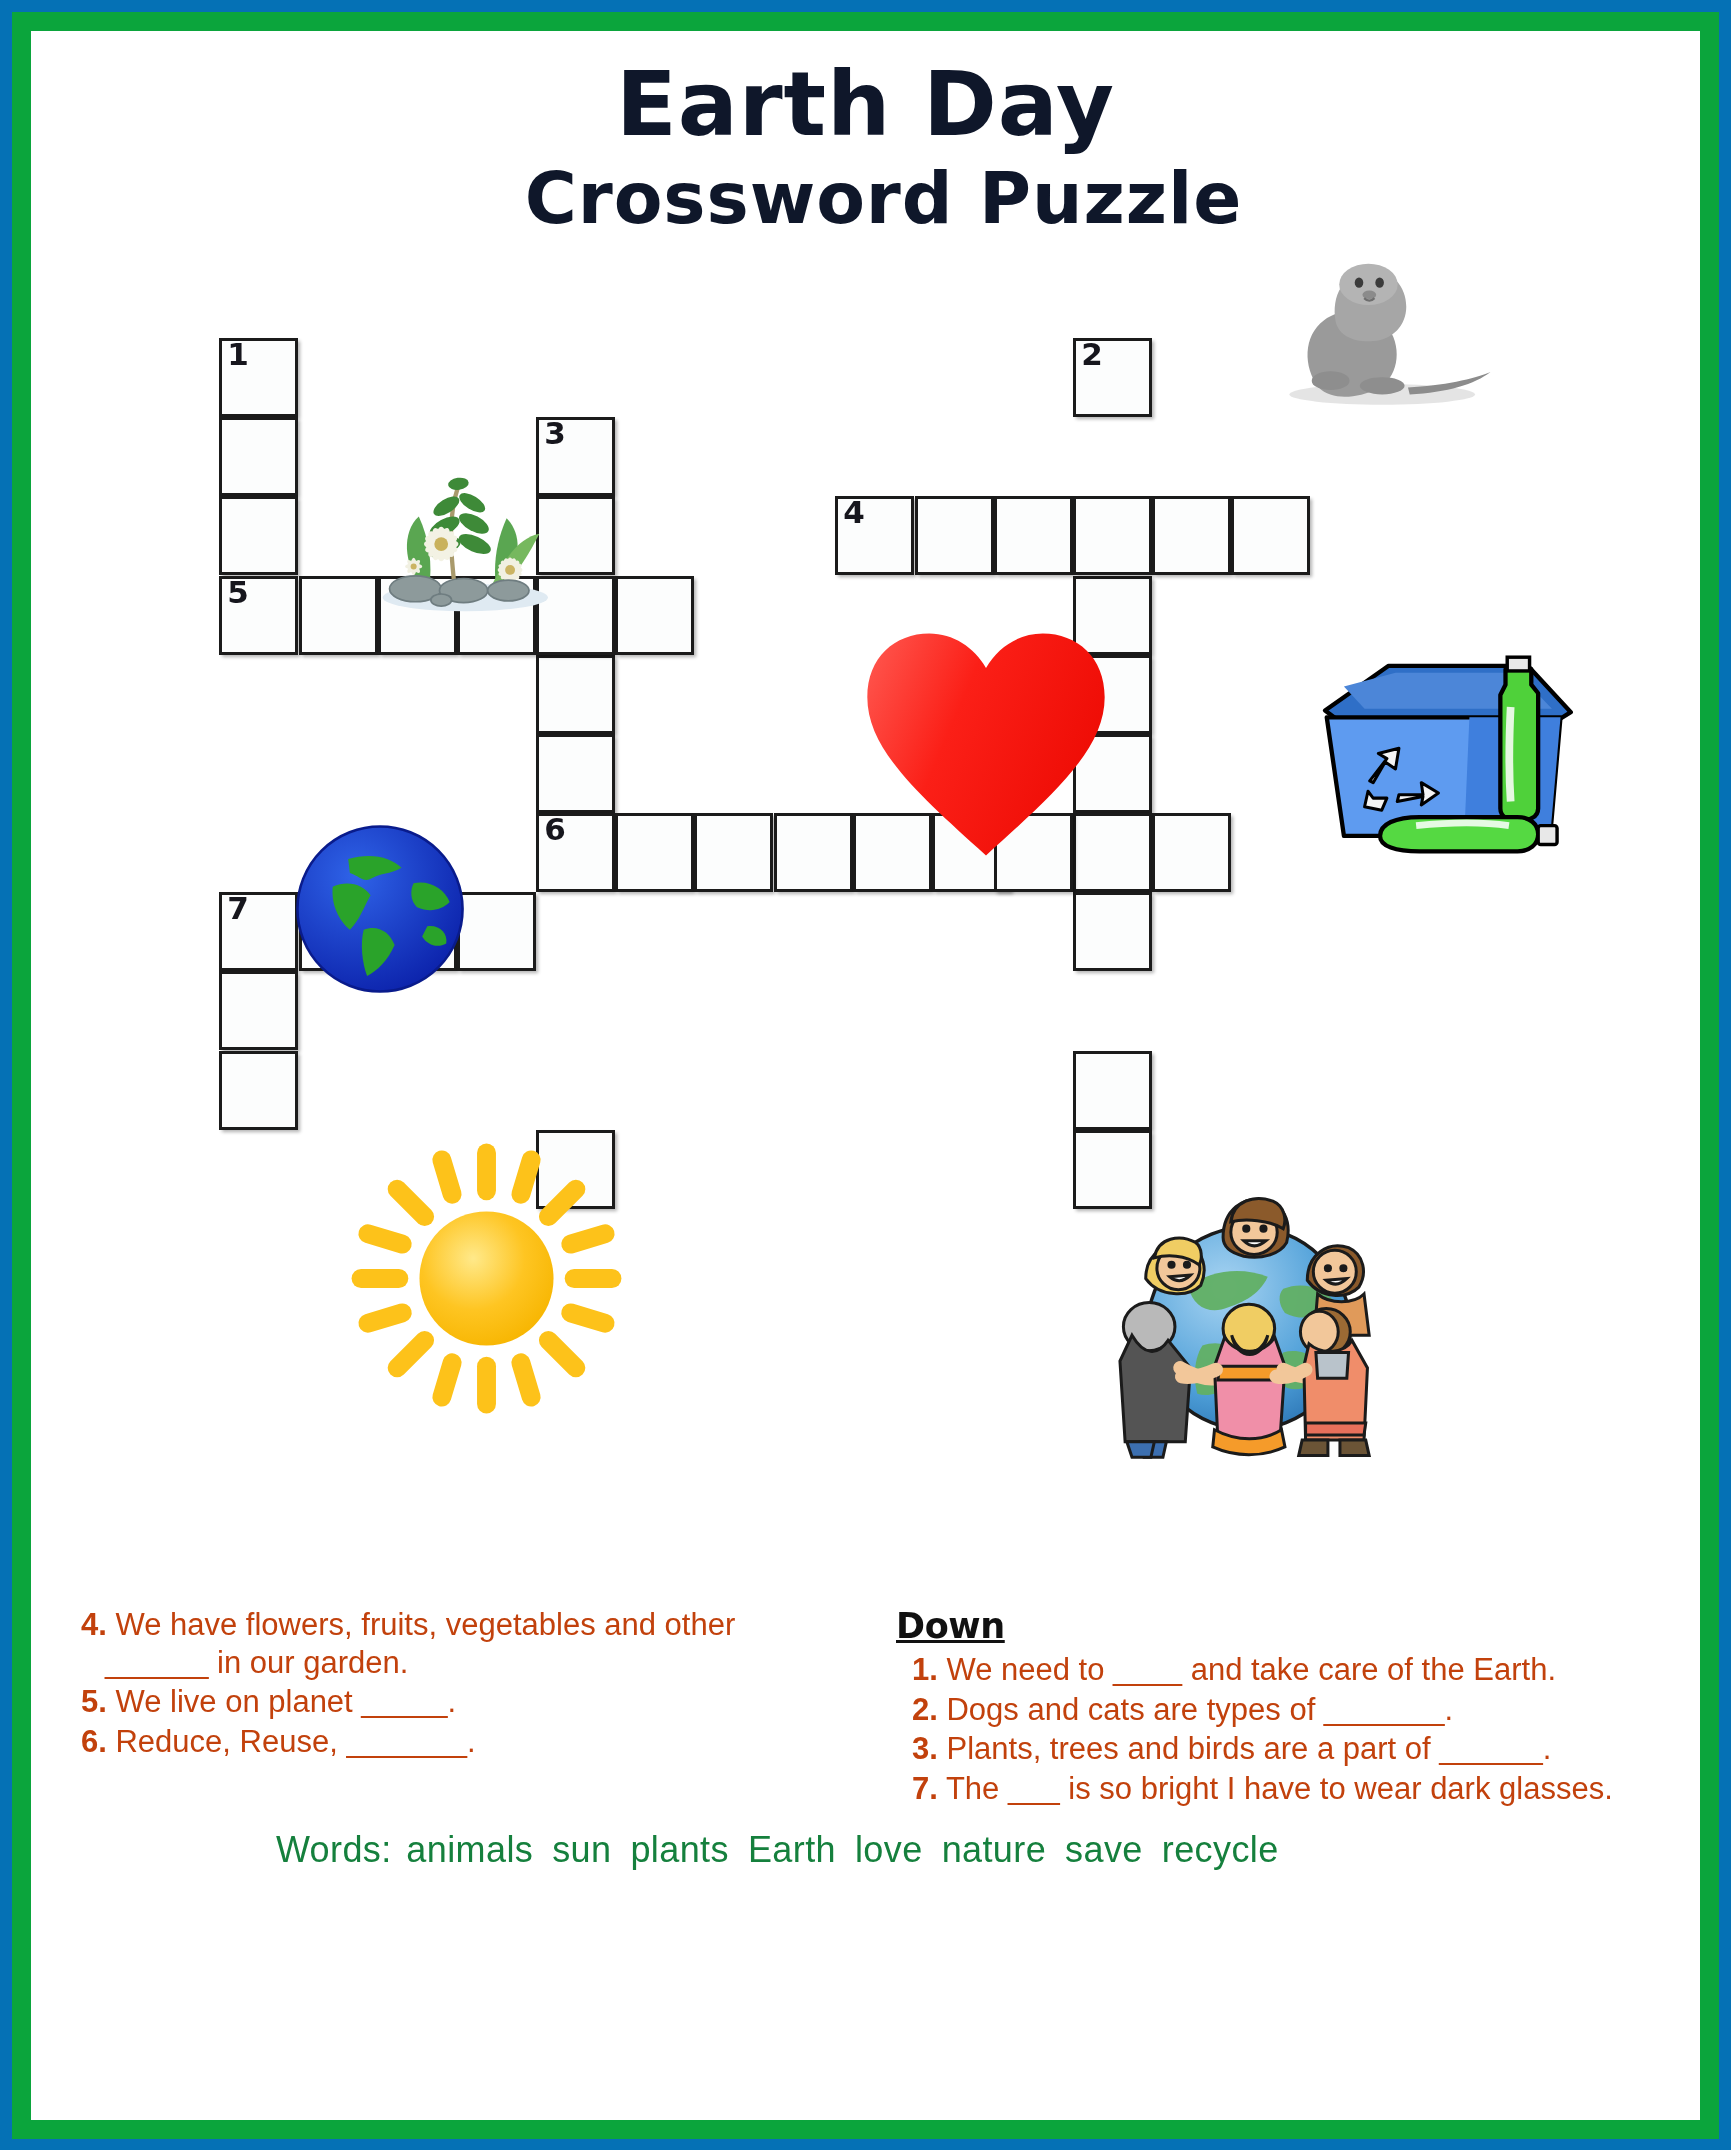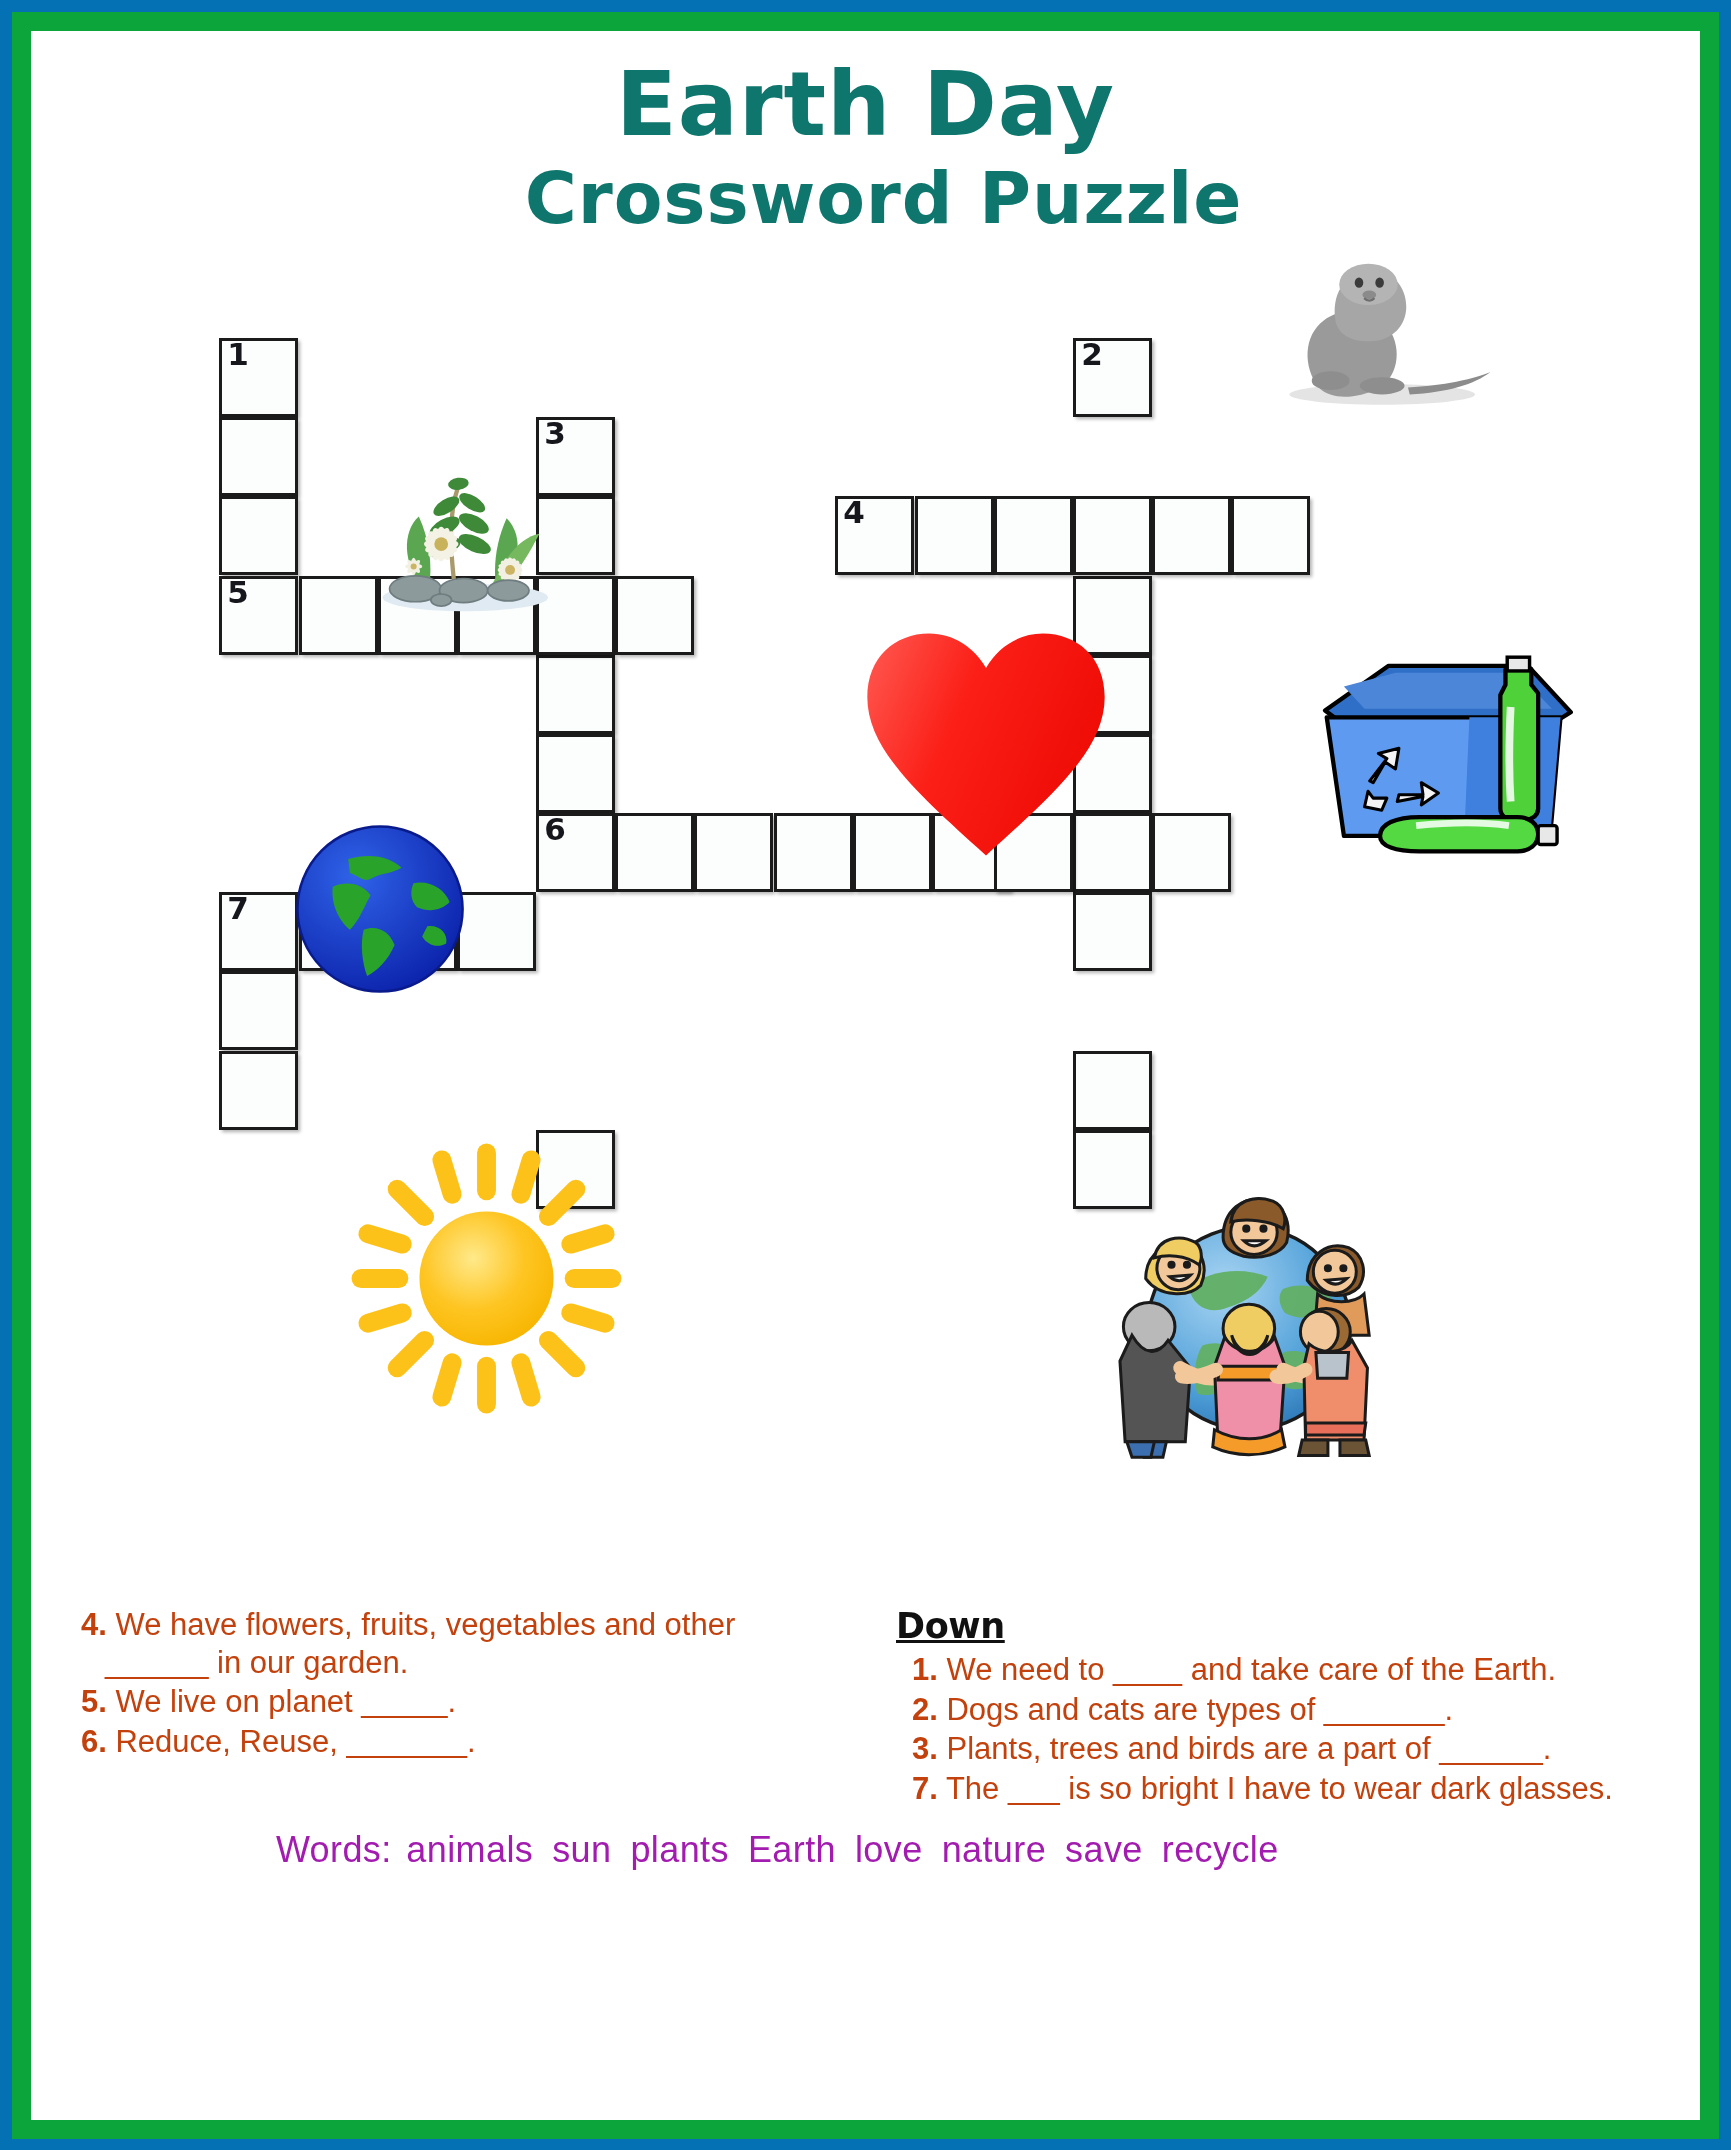--- a/index.html
+++ b/index.html
@@ -29,21 +29,21 @@
     width:1669px;height:2089px;
     background:#ffffff;
     box-sizing:border-box;
     overflow:hidden;
   }
 
   
   #title{
     position:absolute;left:0;top:20.6px;width:1669px;
     text-align:center;
-    color:#0f766e;
+    color:#0f172a;
     font-family:"DejaVu Sans",sans-serif;
     font-weight:bold;
     font-size:89px;
     line-height:1.18;
     letter-spacing:0.9px;
   }
   #title .line{display:block;}
   #title .l1{font-size:89px;}
   #title .l2{font-size:71px;margin-left:36px;}
 
@@ -116,21 +116,21 @@
     white-space:pre-wrap;
   }
   ol.clue-list li .n{font-weight:bold;}
 
   
   #wordbank{
     position:absolute;left:0;top:1798px;width:1502px;
     text-align:center;
     font-family:"Liberation Sans",sans-serif;
     font-size:36px;
-    color:#a21caf;
+    color:#15803d;
     letter-spacing:0.4px;
   }
   #wordbank .w{margin:0 9.5px;}
   #wordbank .lead{margin-right:5.2px;}
 </style>
 </head>
 <body>
 
 <div id="page">
   <div id="green-frame"></div>

